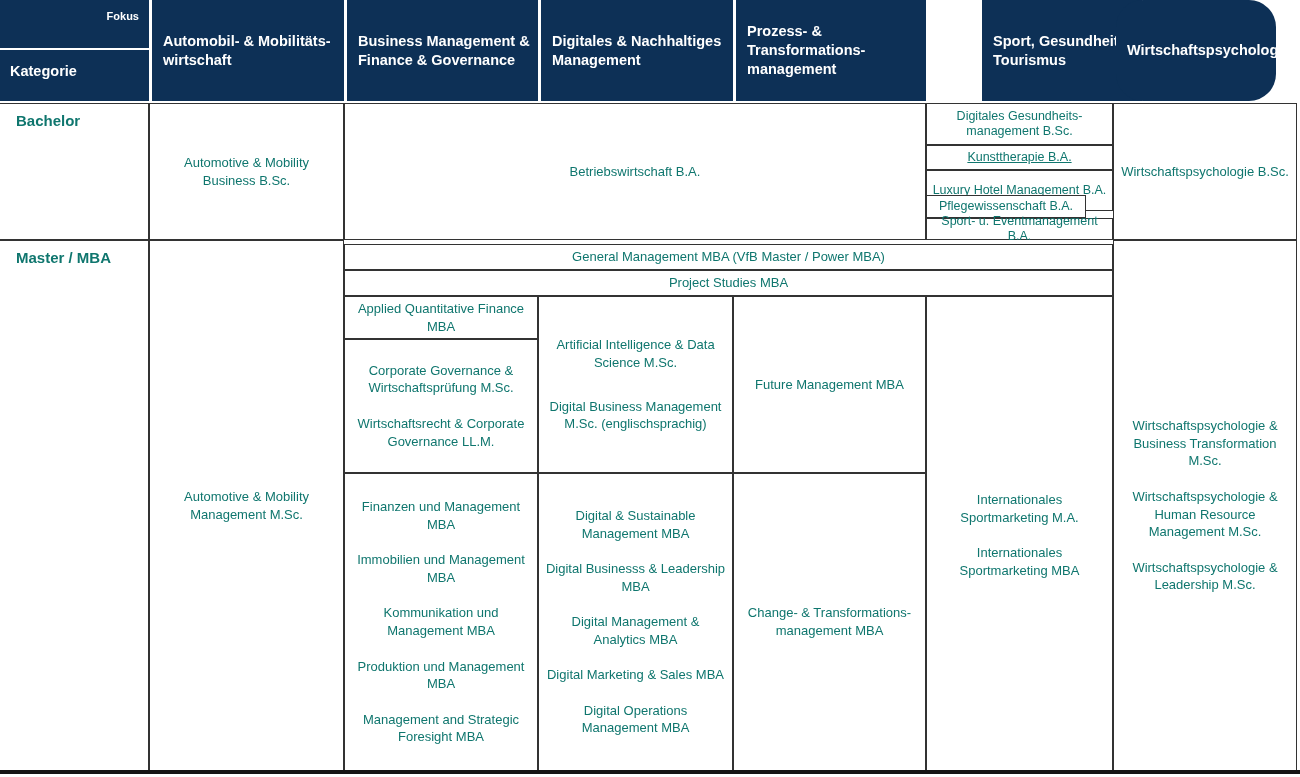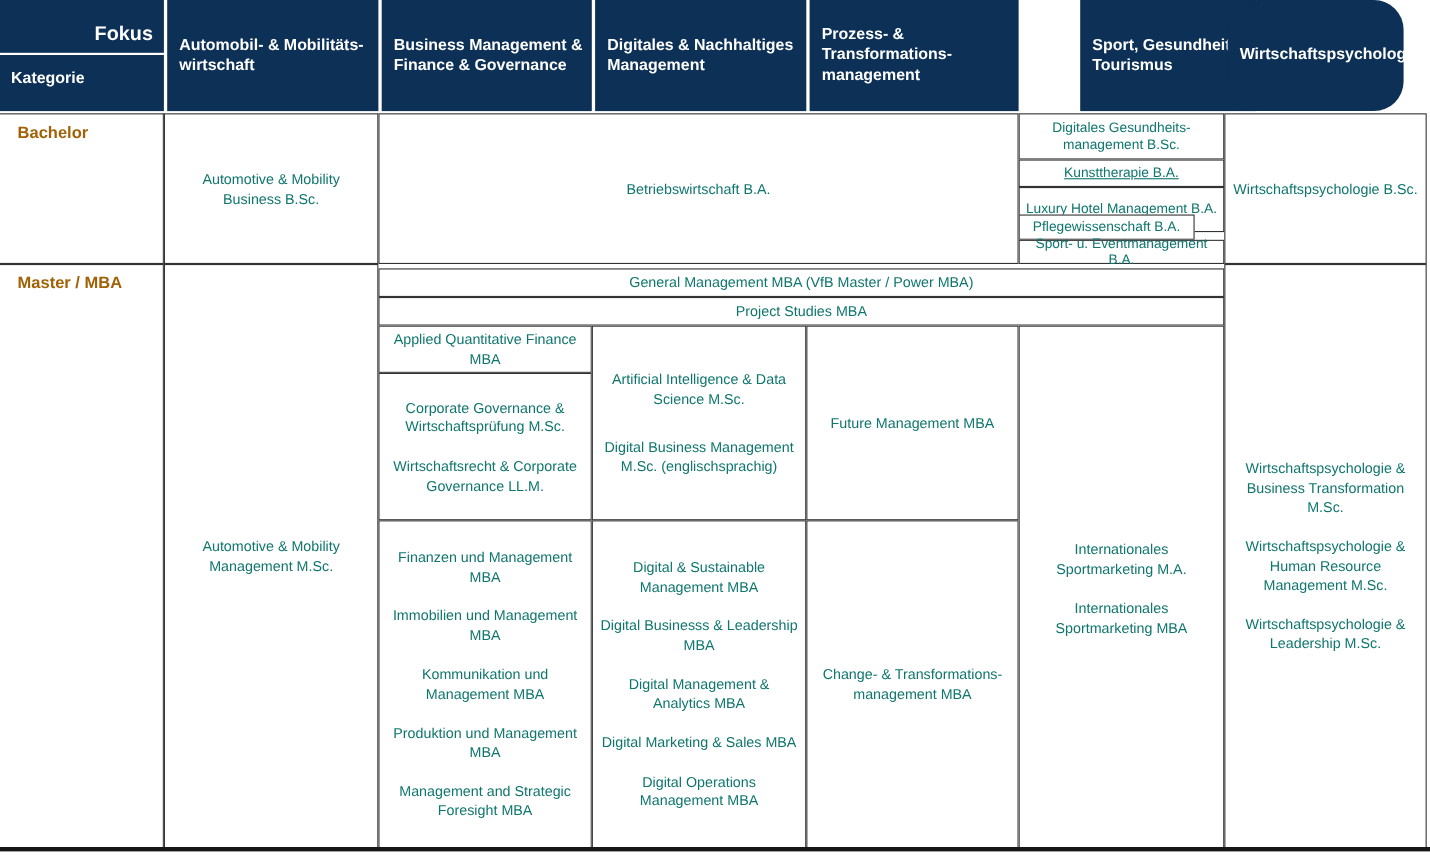--- a/index.html
+++ b/index.html
@@ -8,34 +8,34 @@
     font-family:"Liberation Sans","DejaVu Sans",sans-serif;
   }
   
   .hcell{
     position:absolute;top:0;height:101px;background:#0d3056;color:#fff;
     box-sizing:border-box;display:flex;align-items:center;
     padding:0 8px 0 11px;font-size:14.5px;font-weight:bold;line-height:1.3;
     text-align:left;
   }
   .hcorner{position:absolute;top:0;left:0;width:149px;height:101px;background:#0d3056;color:#fff;}
-  .hcorner .fokus{position:absolute;top:20px;right:10px;font-size:18px;font-weight:bold;}
+  .hcorner .fokus{position:absolute;top:10px;right:10px;font-size:11px;font-weight:bold;}
   .hcorner .divider{position:absolute;top:48px;left:0;right:0;height:2px;background:#fff;}
   .hcorner .kategorie{position:absolute;top:63px;left:10px;font-size:14.5px;font-weight:bold;}
   
   .cell{
     position:absolute;box-sizing:border-box;border:1px solid #333;background:#fff;
     display:flex;flex-direction:column;justify-content:center;align-items:center;
     text-align:center;color:#0f766e;font-size:13px;line-height:1.35;padding:2px 6px;
   }
   .cell p{margin:9px 0;}
   .cell.gap p{margin:13px 0;}
   .rowlabel{
     justify-content:flex-start;align-items:flex-start;text-align:left;
-    padding:7px 10px 0 16px;font-weight:bold;font-size:15px;color:#a16207;
+    padding:7px 10px 0 16px;font-weight:bold;font-size:15px;color:#0f766e;
   }
   .noleft{border-left:none;}
   .small{font-size:12.5px;padding:1px 3px;line-height:1.2;}
   .bottomline{position:absolute;left:0;width:1300px;top:770px;height:4px;background:#161616;}
 </style>
 </head>
 <body>
 
 <div id="stage">
 

